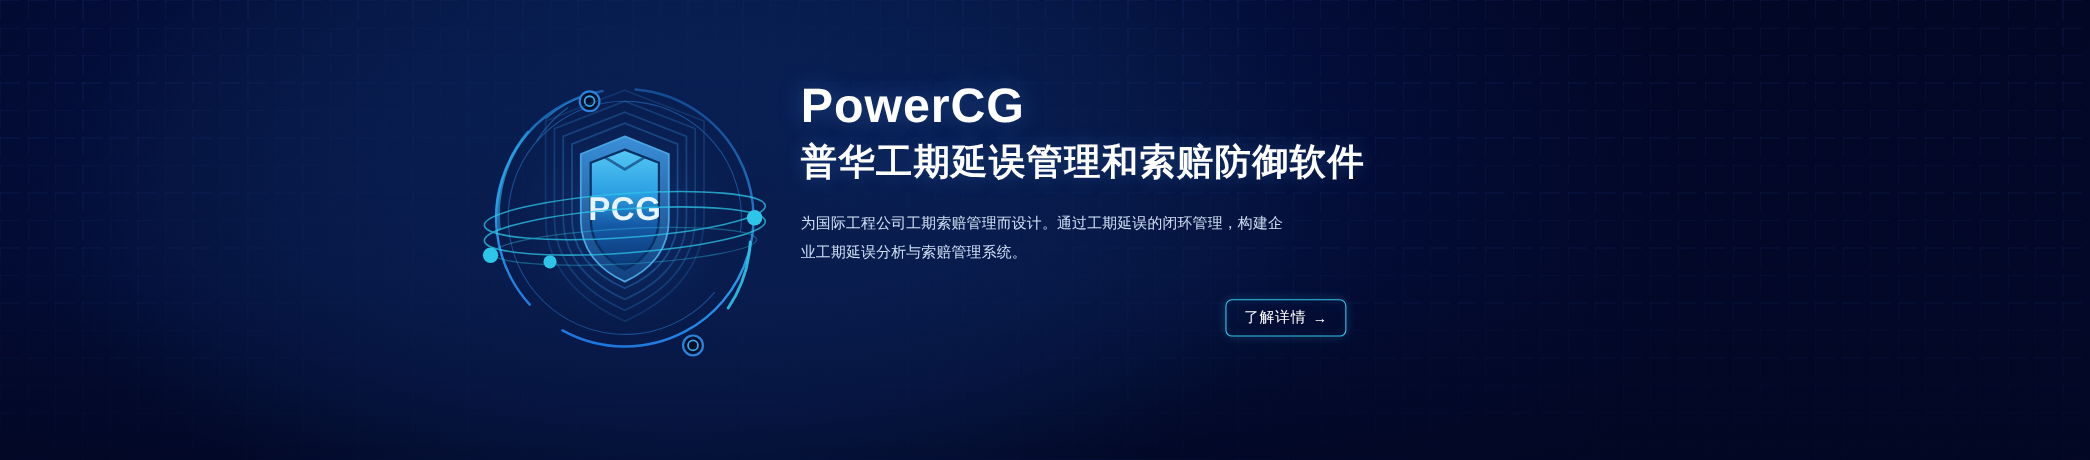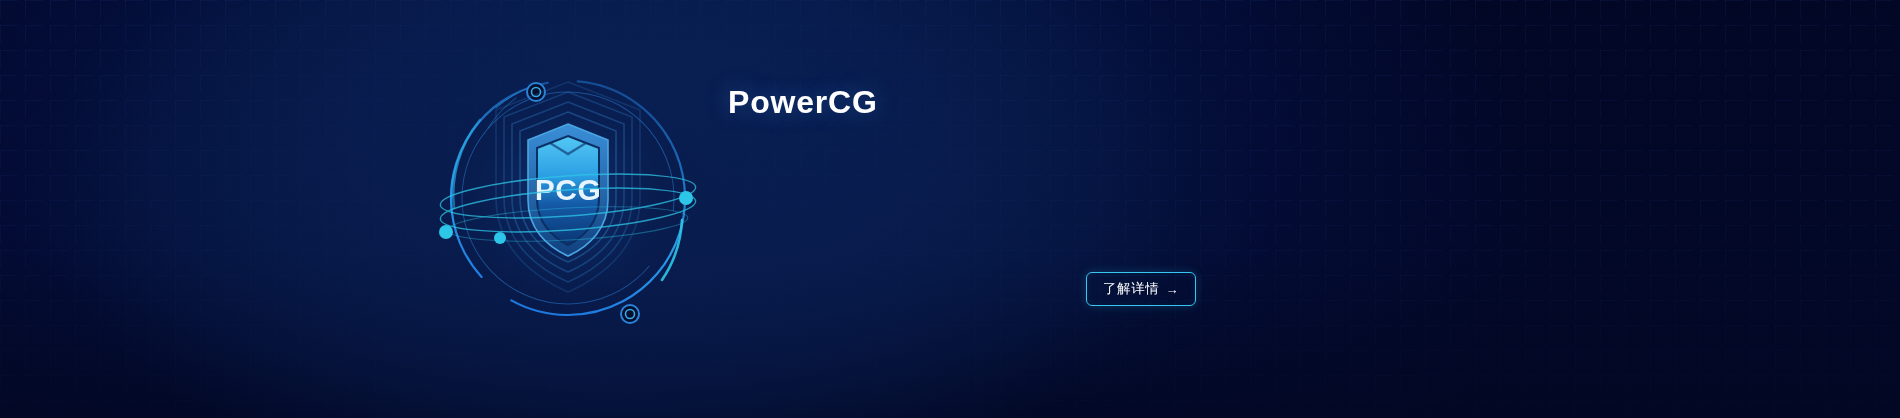--- a/index.html
+++ b/index.html
@@ -65,26 +65,26 @@
   .emblem svg { display: block; width: 288px; height: 288px; overflow: visible; }
 
   
   .text-col {
     position: absolute;
     left: 728px;
     top: 74px;
     width: 900px;
   }
   .title-main {
-    font-size: 32px;
+    font-size: 44px;
     font-weight: 700;
     letter-spacing: 0.8px;
     color: #ffffff;
     line-height: 1.05;
-    margin: 12px 0 8px 0;
+    margin: 0 0 8px 0;
     text-shadow: 0 0 22px rgba(80,160,255,0.35);
   }
   .title-sub {
     font-size: 33px;
     font-weight: 700;
     color: #ffffff;
     letter-spacing: 1.2px;
     line-height: 1.18;
     margin: 0 0 22px 0;
     text-shadow: 0 0 18px rgba(80,160,255,0.28);
@@ -112,20 +112,21 @@
     padding: 7px 16px;
     border: 1px solid #36c8f0;
     border-radius: 6px;
     background: transparent;
     color: #ffffff;
     font-size: 13.5px;
     font-family: "Liberation Sans", sans-serif;
     letter-spacing: 0.6px;
     cursor: pointer;
     box-shadow: 0 0 10px rgba(54,200,240,0.22), inset 0 0 10px rgba(54,200,240,0.07);
+    margin-left: 28px;
   }
   .cta-arrow { font-size: 13px; line-height: 1; }
 </style>
 </head>
 <body>
 
 <div class="banner">
 
   <div class="grid-texture"></div>
   <div class="grid-fade"></div>
@@ -202,20 +203,22 @@
       </g>
 
       <circle cx="262" cy="150" r="7" fill="#2ec6e8"></circle>
       <circle cx="22" cy="184" r="7" fill="#2ec6e8"></circle>
       <circle cx="76" cy="190" r="6" fill="#2ec6e8"></circle>
     </svg>
   </div>
 
   <div class="text-col">
     <h1 class="title-main">PowerCG</h1>
+    <h2 class="title-sub">普华工期延误管理和索赔防御软件</h2>
+    <p class="desc">为国际工程公司工期索赔管理而设计。通过工期延误的闭环管理，构建企业工期延误分析与索赔管理系统。</p>
   </div>
 
   <div class="cta-wrap">
     <button class="cta-button">
       <span>了解详情</span>
       <span class="cta-arrow">→</span>
     </button>
   </div>
 
 </div>

